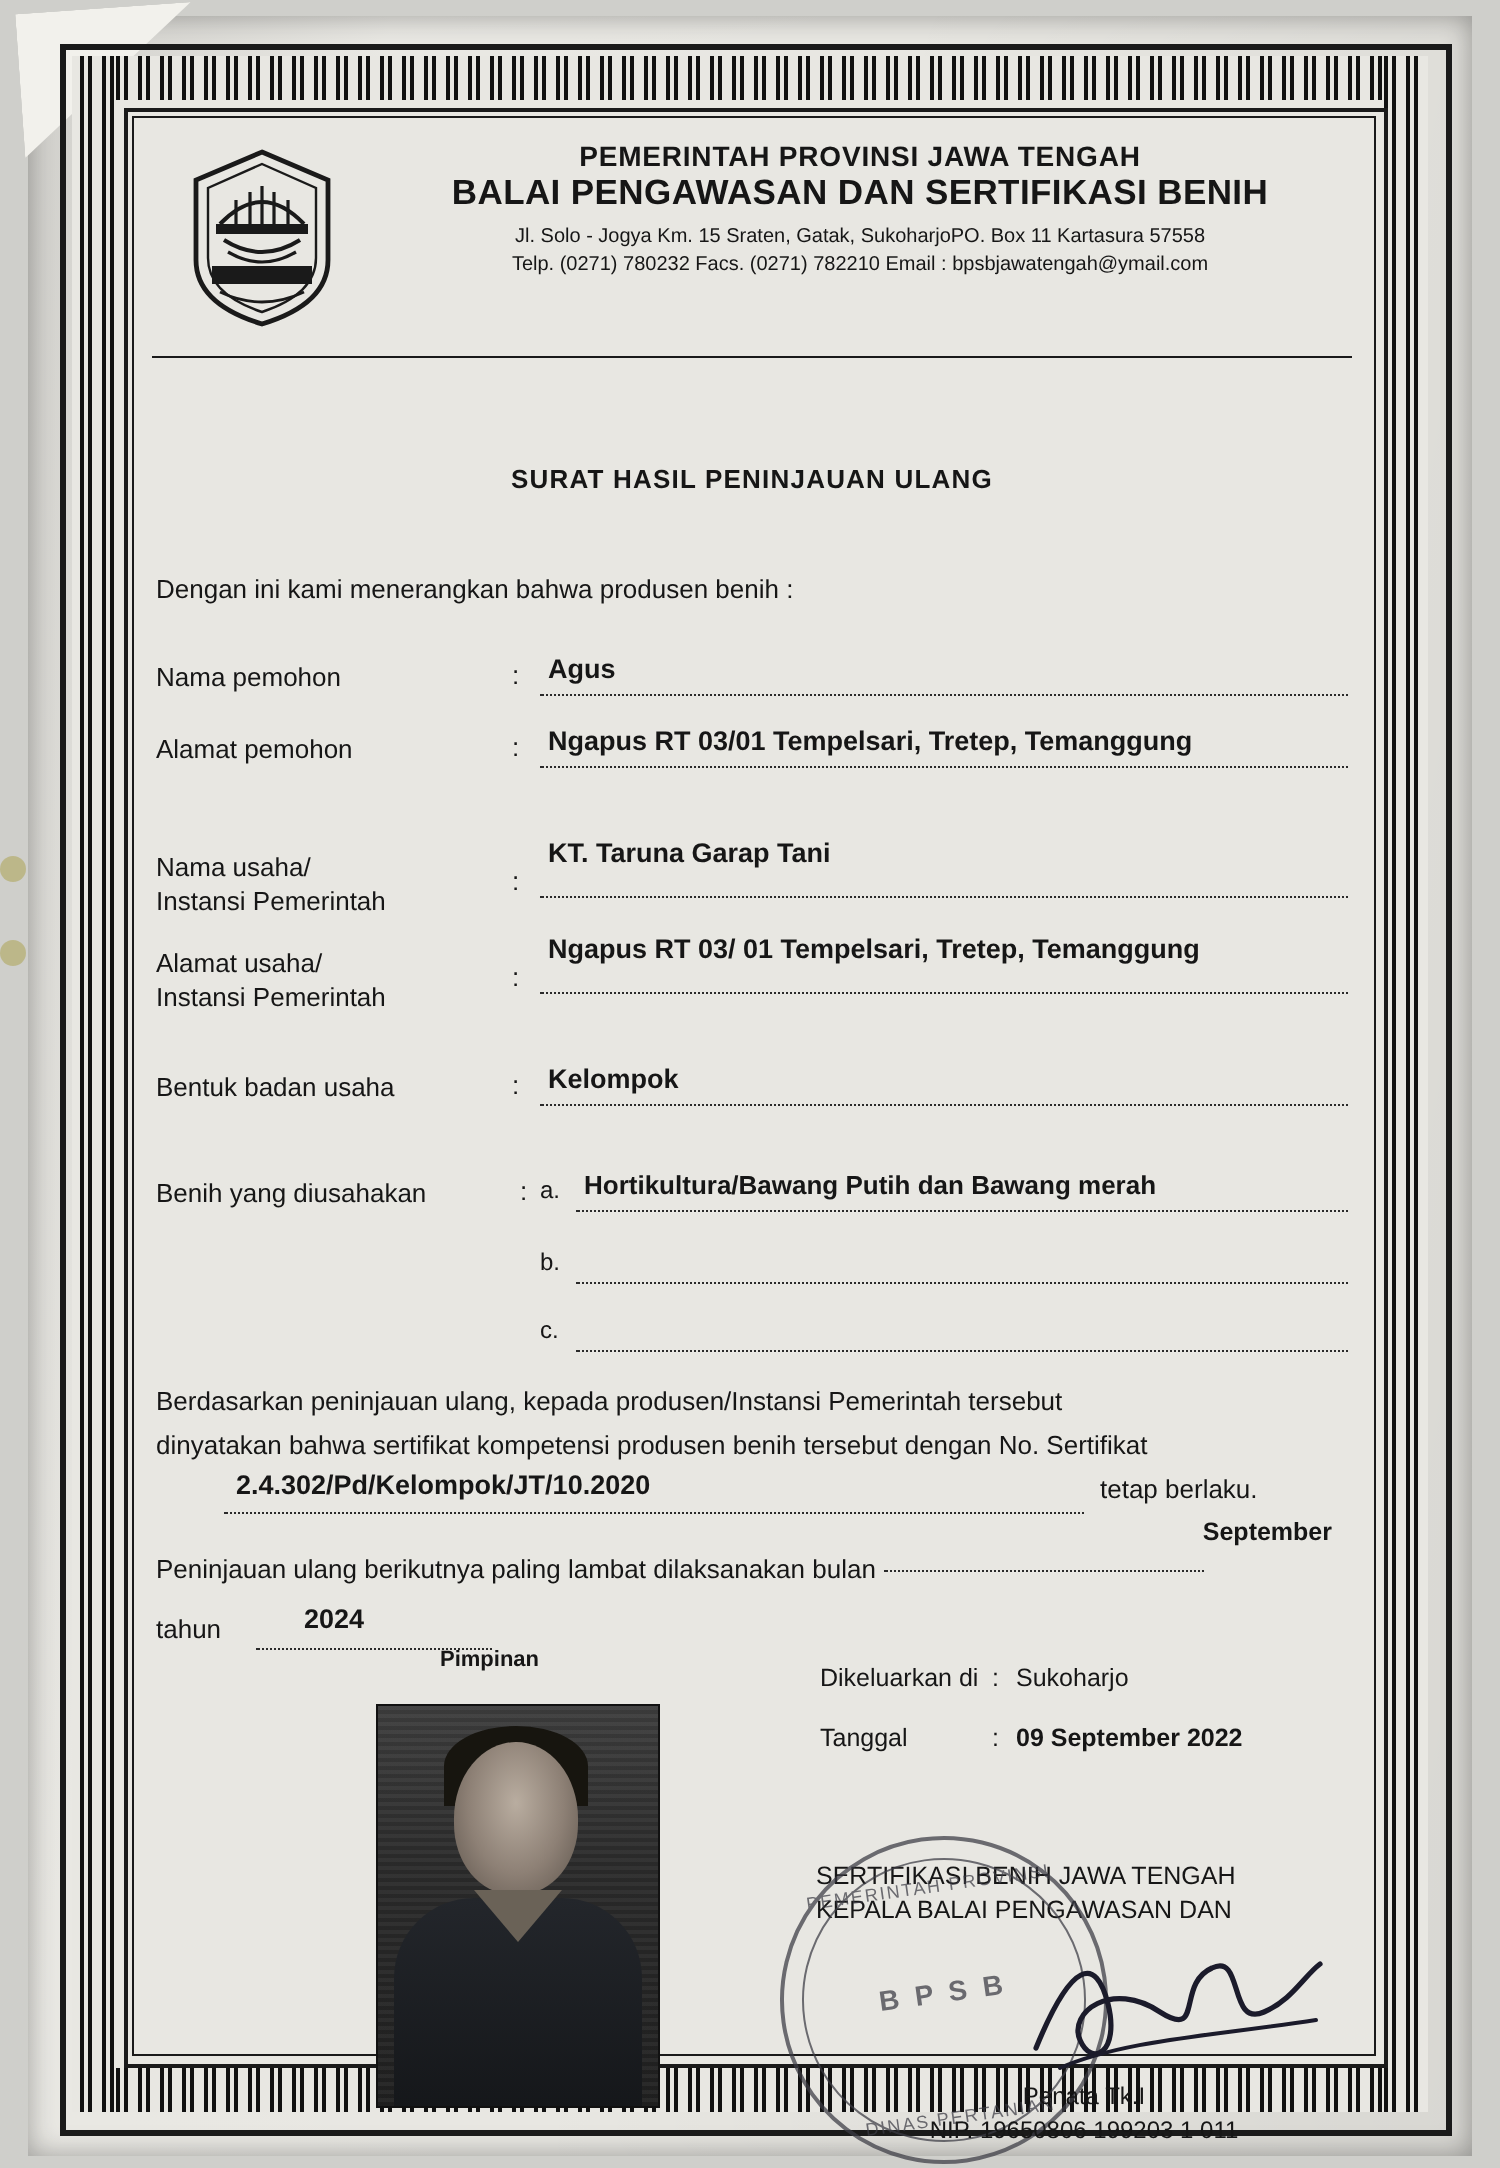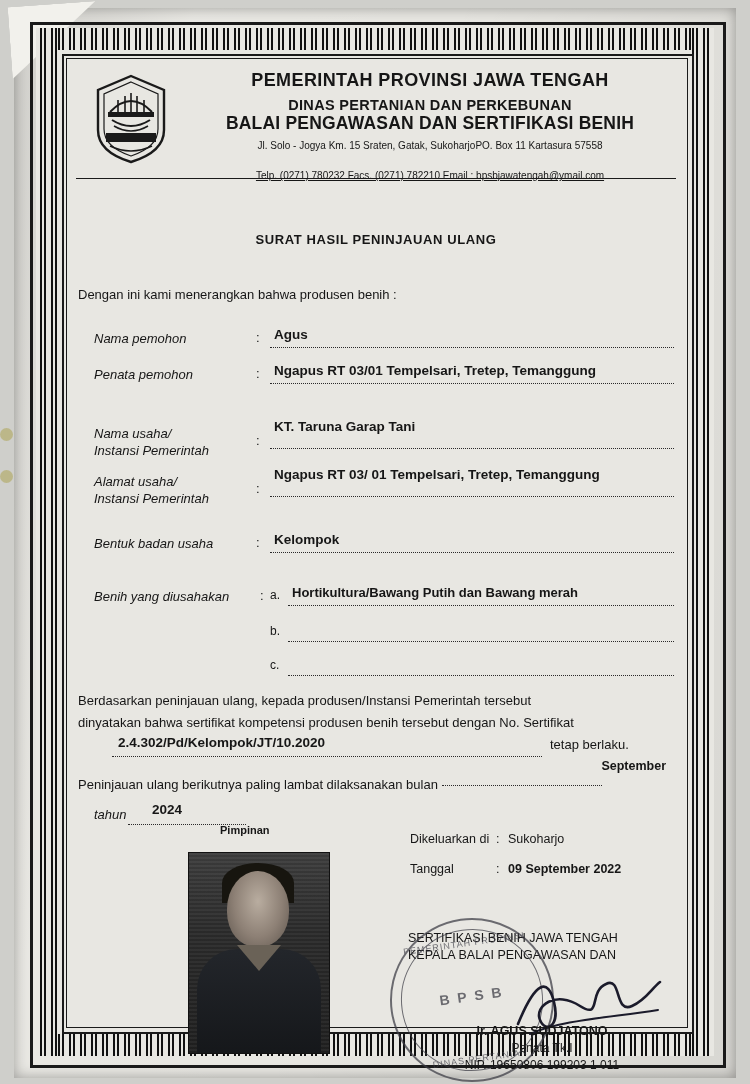--- a/index.html
+++ b/index.html
@@ -92,25 +92,25 @@
     left:18px; top:10px;
     width:86px; height:92px;
   }
   .logo svg{ display:block; }
   .head{
     position:absolute;
     left:120px; top:8px;
     width:480px;
     text-align:center;
   }
-  .h-line1{ font-size:18px; font-weight:bold; letter-spacing:.4px; }
+  .h-line1{ font-size:14px; font-weight:bold; letter-spacing:.4px; }
   .h-line2{ font-size:14.5px; font-weight:bold; margin-top:6px; letter-spacing:.3px;}
   .h-line3{ font-size:17.5px; font-weight:bold; margin-top:0; letter-spacing:.2px;}
   .h-line4{ font-size:10px; margin-top:6px;text-align:center;}
-  .h-line5{ font-size:10px; margin-top:19px;text-decoration:underline;}
+  .h-line5{ font-size:10px; margin-top:3px;}
   .hr-head{
     position:absolute;
     left:6px; top:116px;
     width:600px; height:0;
     border-top:1.5px solid #1a1a1a;
   }
 
   .title{
     position:absolute;
     left:0; top:170px;
@@ -130,25 +130,24 @@
 
   
   .row{
     position:absolute;
     left:8px;
     width:596px;
     font-size:13px;
   }
   .lbl{
     position:absolute;
-    left:16px;
+    left:0;
     width:170px;
     font-size:13px;
     line-height:17px;
-    font-style:italic;
   }
   .colon{
     position:absolute;
     left:178px;
     font-size:13px;
   }
   .dots{
     position:absolute;
     left:192px;
     right:0;
@@ -402,40 +401,39 @@
         <rect x="20" y="40" width="46" height="5" fill="#1a1a1a"></rect>
         <path d="M24 48 Q43 60 62 48" fill="none" stroke="#1a1a1a" stroke-width="2"></path>
         <path d="M26 54 Q43 64 60 54" fill="none" stroke="#1a1a1a" stroke-width="1.6"></path>
         <rect x="18" y="61" width="50" height="9" fill="#1a1a1a"></rect>
         <path d="M22 74 Q43 84 64 74" fill="none" stroke="#1a1a1a" stroke-width="1.4"></path>
       </svg>
     </div>
 
     <div class="head">
       <div class="h-line1">PEMERINTAH PROVINSI JAWA TENGAH</div>
-      <div class="h-line2">DINAS PERTANIAN DAN PERKEBUNAN</div>
       <div class="h-line3">BALAI PENGAWASAN DAN SERTIFIKASI BENIH</div>
       <div class="h-line4">Jl. Solo - Jogya Km. 15 Sraten, Gatak, SukoharjoPO. Box 11 Kartasura 57558</div>
       <div class="h-line5">Telp. (0271) 780232 Facs. (0271) 782210  Email : bpsbjawatengah@ymail.com</div>
     </div>
     <div class="hr-head"></div>
 
     <div class="title">SURAT HASIL PENINJAUAN ULANG</div>
 
     <div class="intro">Dengan ini kami menerangkan bahwa produsen benih :</div>
 
     <div class="row" style="top:268px;">
       <div class="lbl">Nama pemohon</div>
       <div class="colon">:</div>
       <div class="dots"></div>
       <div class="val">Agus</div>
     </div>
 
     <div class="row" style="top:304px;">
-      <div class="lbl">Penata pemohon</div>
+      <div class="lbl">Alamat pemohon</div>
       <div class="colon">:</div>
       <div class="dots"></div>
       <div class="val">Ngapus RT 03/01 Tempelsari, Tretep, Temanggung</div>
     </div>
 
     <div class="row" style="top:363px;">
       <div class="lbl" style="white-space:pre-line;">Nama usaha/
 Instansi Pemerintah</div>
       <div class="colon" style="top:8px;">:</div>
       <div class="dots" style="top:6px;"></div>
@@ -522,18 +520,17 @@
       <div class="txt-top">PEMERINTAH PROVINSI</div>
       <div class="txt-mid">B P S B</div>
       <div class="txt-bot">DINAS PERTANIAN</div>
     </div>
 
     <svg class="signature" viewBox="0 0 160 90">
       <path d="M8 62 C26 18, 38 16, 44 40 C50 64, 36 72, 30 58 C24 44, 46 28, 70 44 C92 58, 78 30, 96 22 C112 14, 104 52, 122 44 C136 38, 142 26, 150 20" fill="none" stroke="#1b1b2b" stroke-width="2.6" stroke-linecap="round"></path>
       <path d="M20 72 C52 58, 96 56, 148 48" fill="none" stroke="#1b1b2b" stroke-width="2" stroke-linecap="round"></path>
     </svg>
 
-    <div class="sign-name">Ir. AGUS SUDJATONO</div>
     <div class="sign-rank">Penata Tk.I</div>
     <div class="sign-nip">NIP. 19650806 199203 1 011</div>
 
   </div>
 </div>
 
 </body></html>

